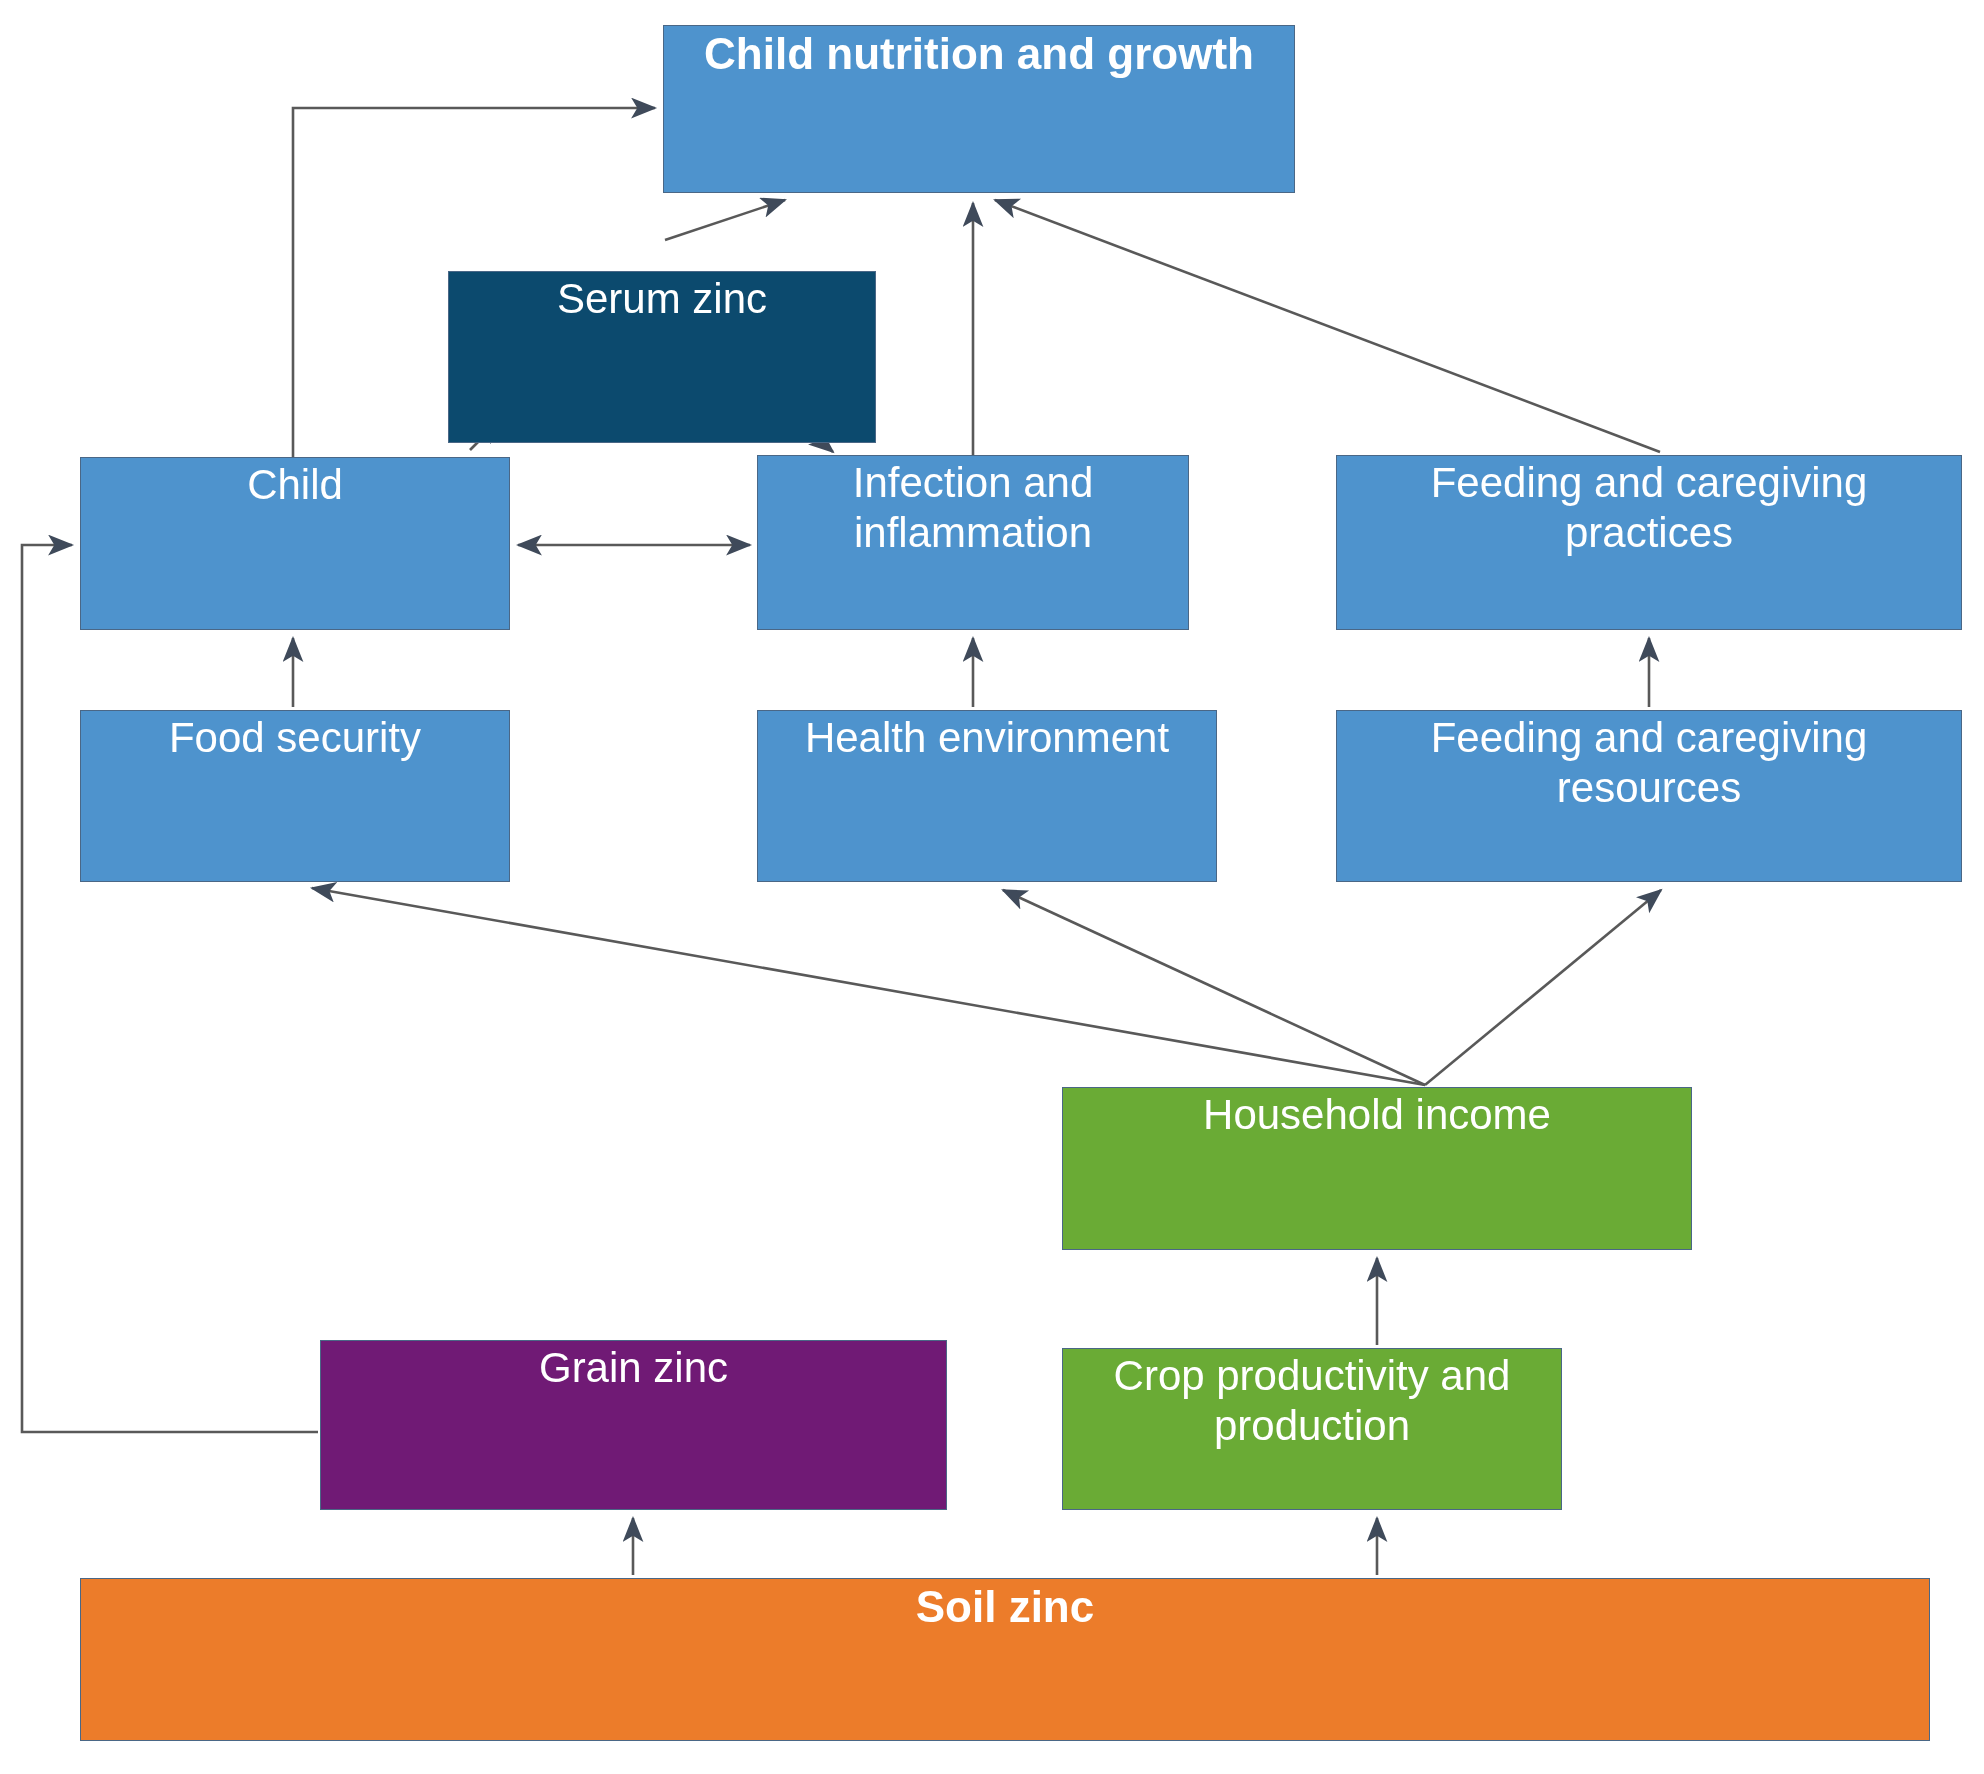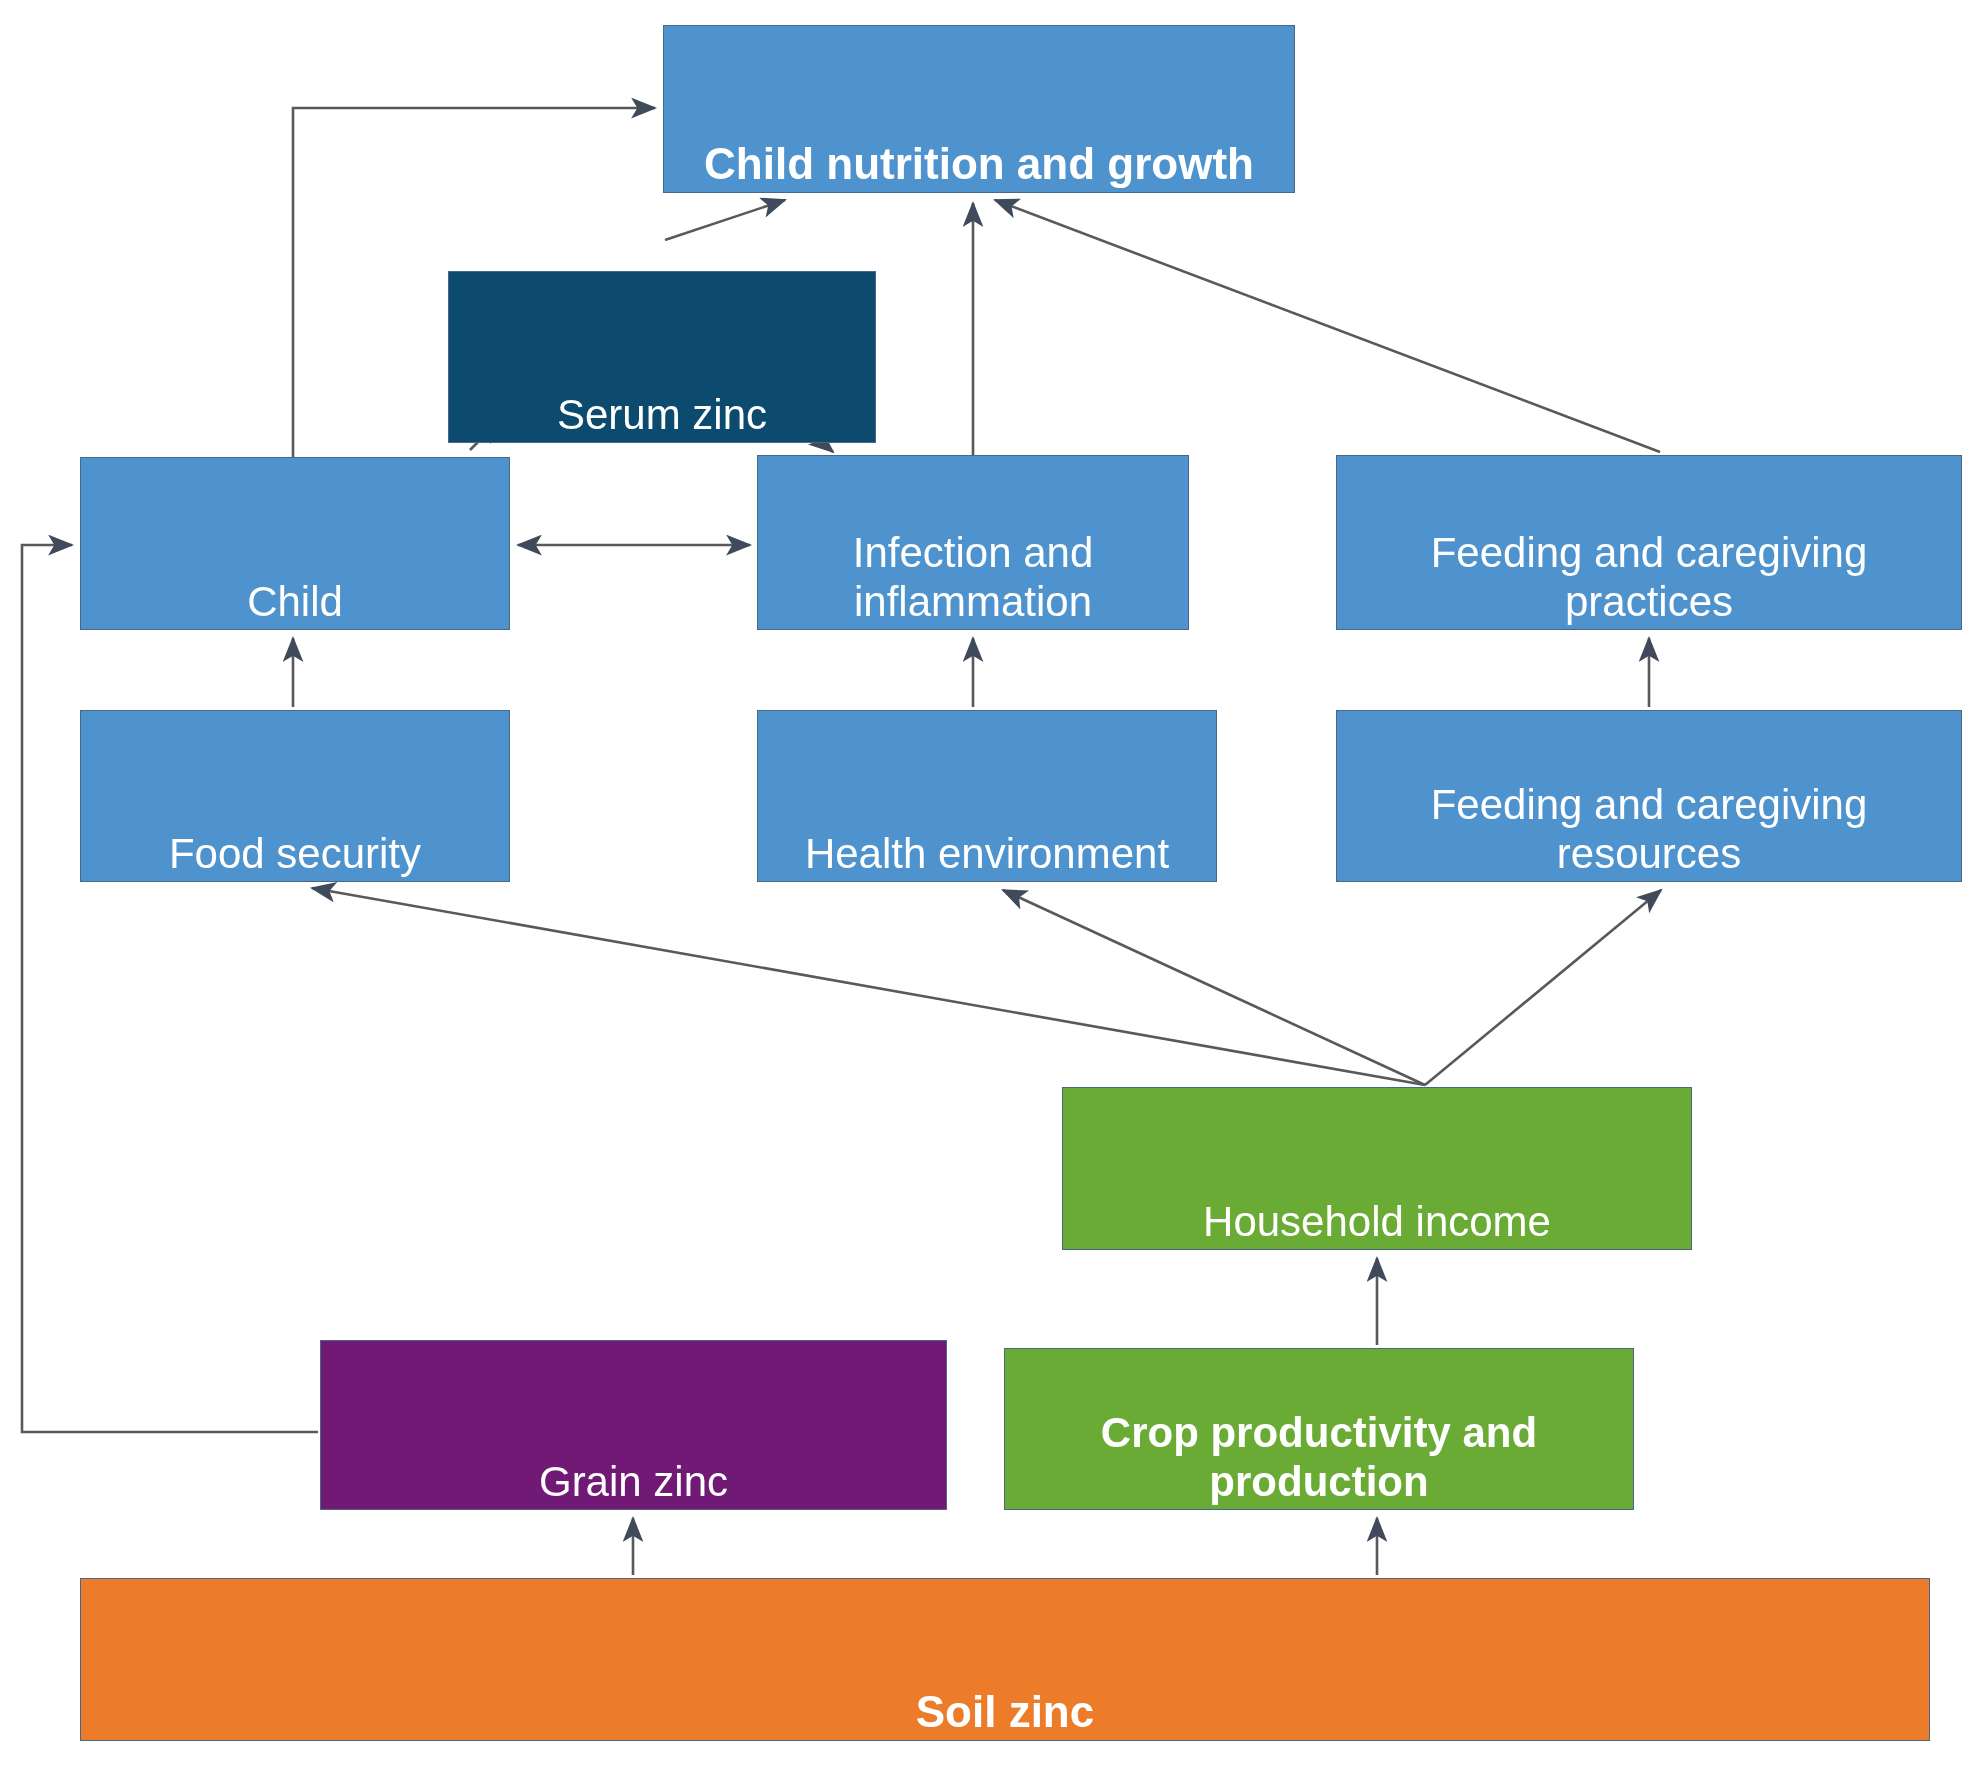--- a/index.html
+++ b/index.html
@@ -22,21 +22,21 @@
     left: 0;
     top: 0;
     width: 1984px;
     height: 1774px;
     pointer-events: none;
   }
   .node {
     position: absolute;
     box-sizing: border-box;
     display: flex;
-    align-items: flex-end;
+    align-items: flex-start;
     justify-content: center;
     text-align: center;
     color: #ffffff;
     line-height: 1.18;
     border: 1px solid #4a6786;
     padding: 2px 10px;
     z-index: 2;
   }
   .node .label {
     display: block;
@@ -135,21 +135,21 @@
   </div>
 
   <div class="node green" style="left:1062px; top:1087px; width:630px; height:163px; font-size:42px;">
     <span class="label">Household income</span>
   </div>
 
   <div class="node amber" style="left:320px; top:1340px; width:627px; height:170px; font-size:42px;">
     <span class="label">Grain zinc</span>
   </div>
 
-  <div class="node green" style="left:1004px; top:1348px; width:630px; height:162px; font-size:42px;font-weight:bold;">
+  <div class="node green" style="left:1062px; top:1348px; width:500px; height:162px; font-size:42px;">
     <span class="label">Crop productivity and production</span>
   </div>
 
   <div class="node orange bold" style="left:80px; top:1578px; width:1850px; height:163px; font-size:44px;">
     <span class="label">Soil zinc</span>
   </div>
 
 </div>
 
 </body></html>

